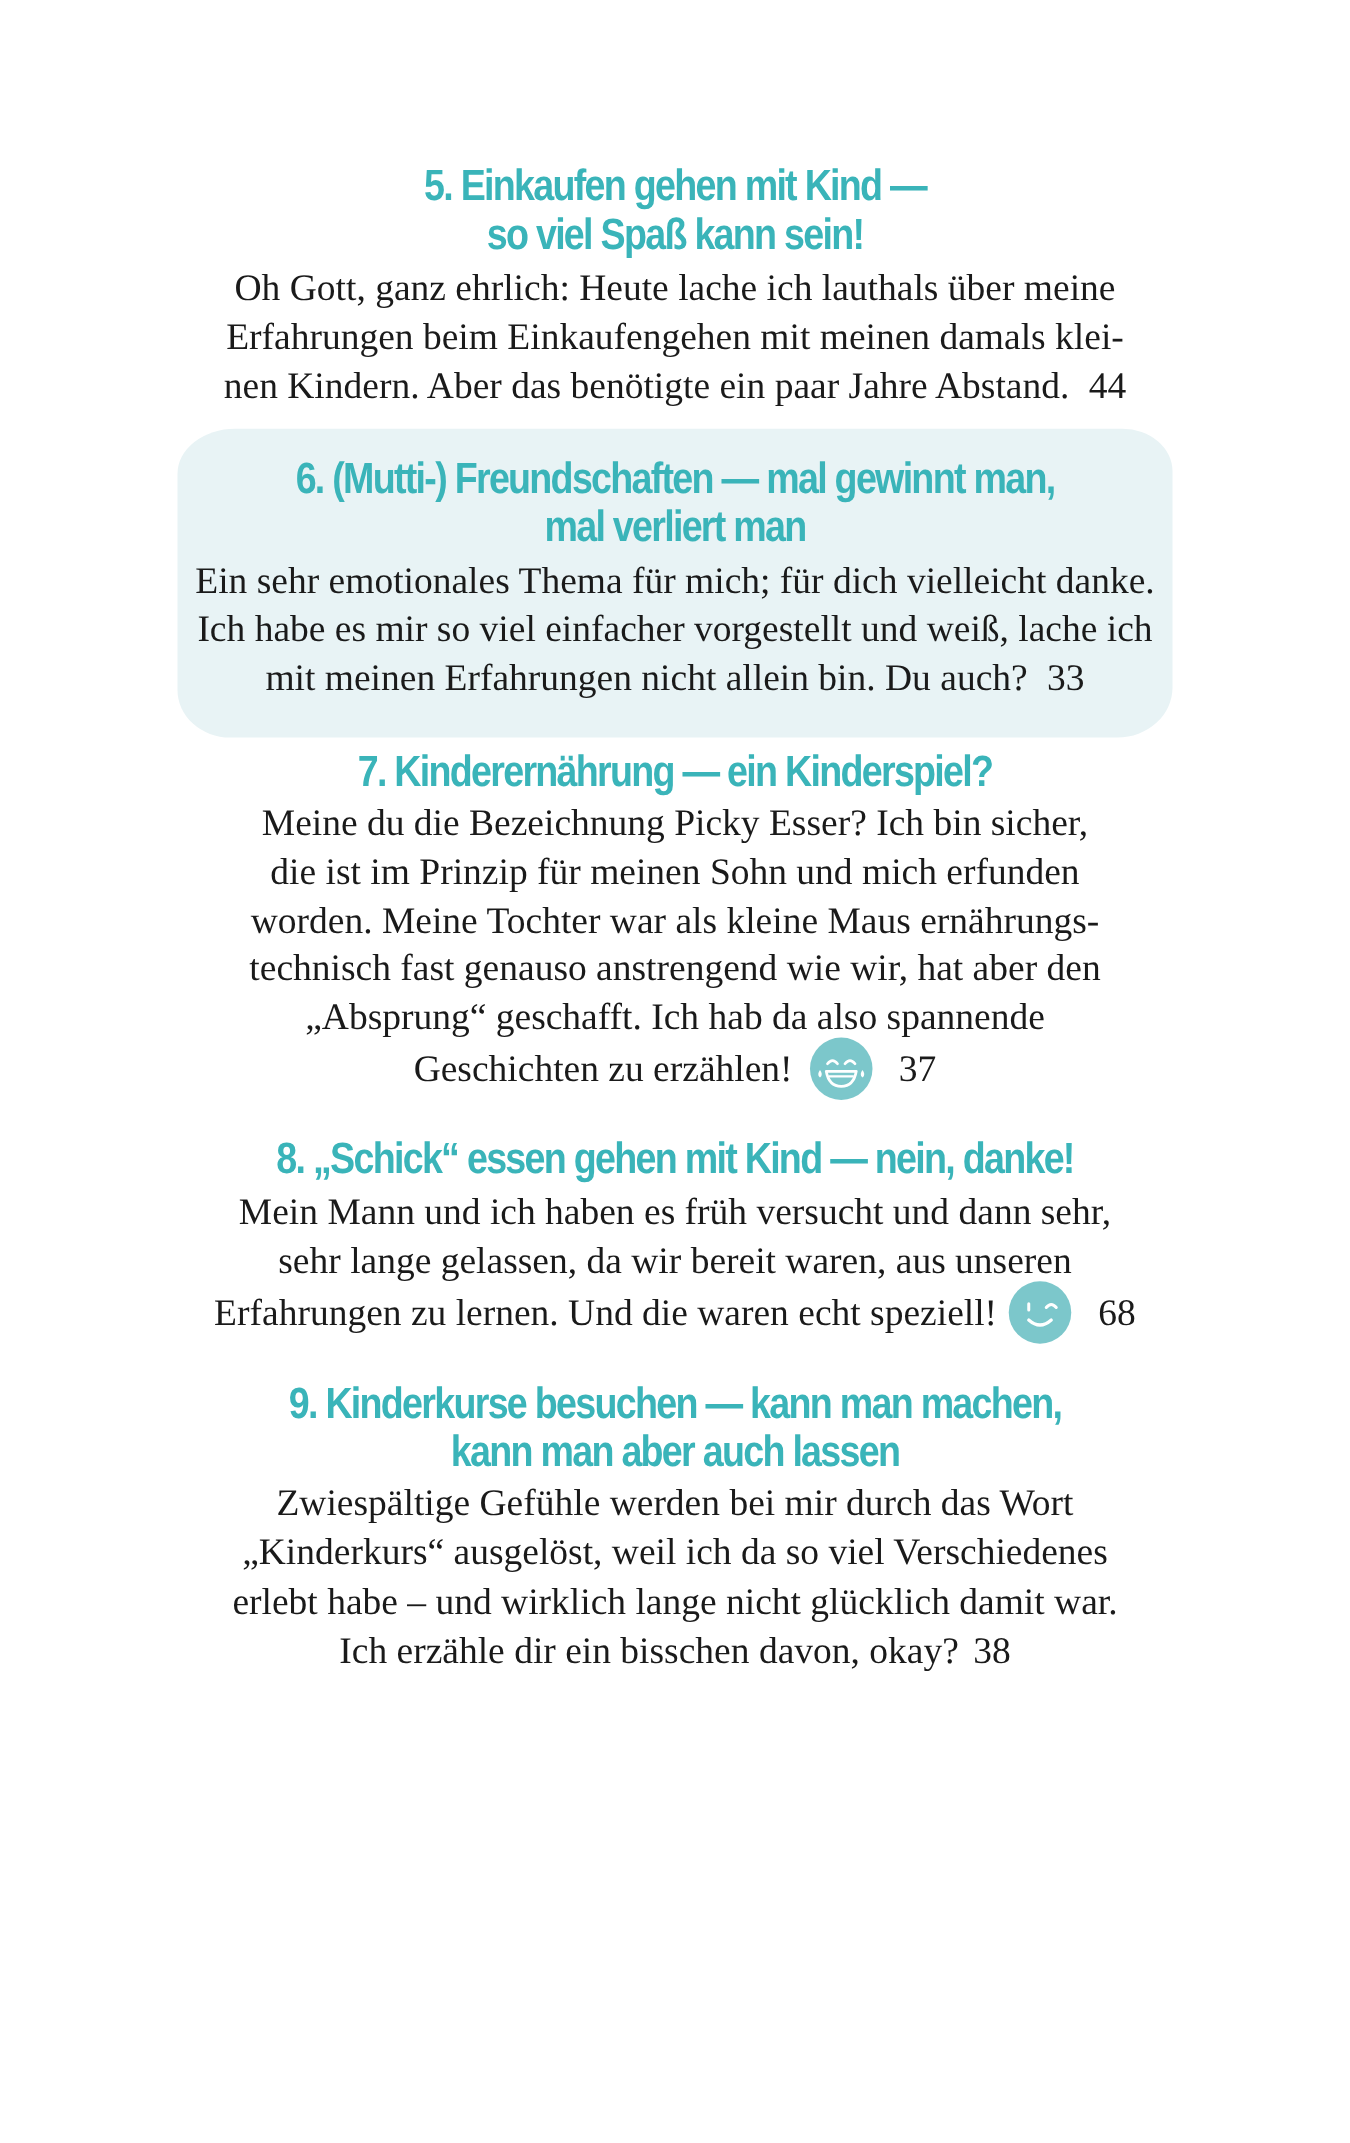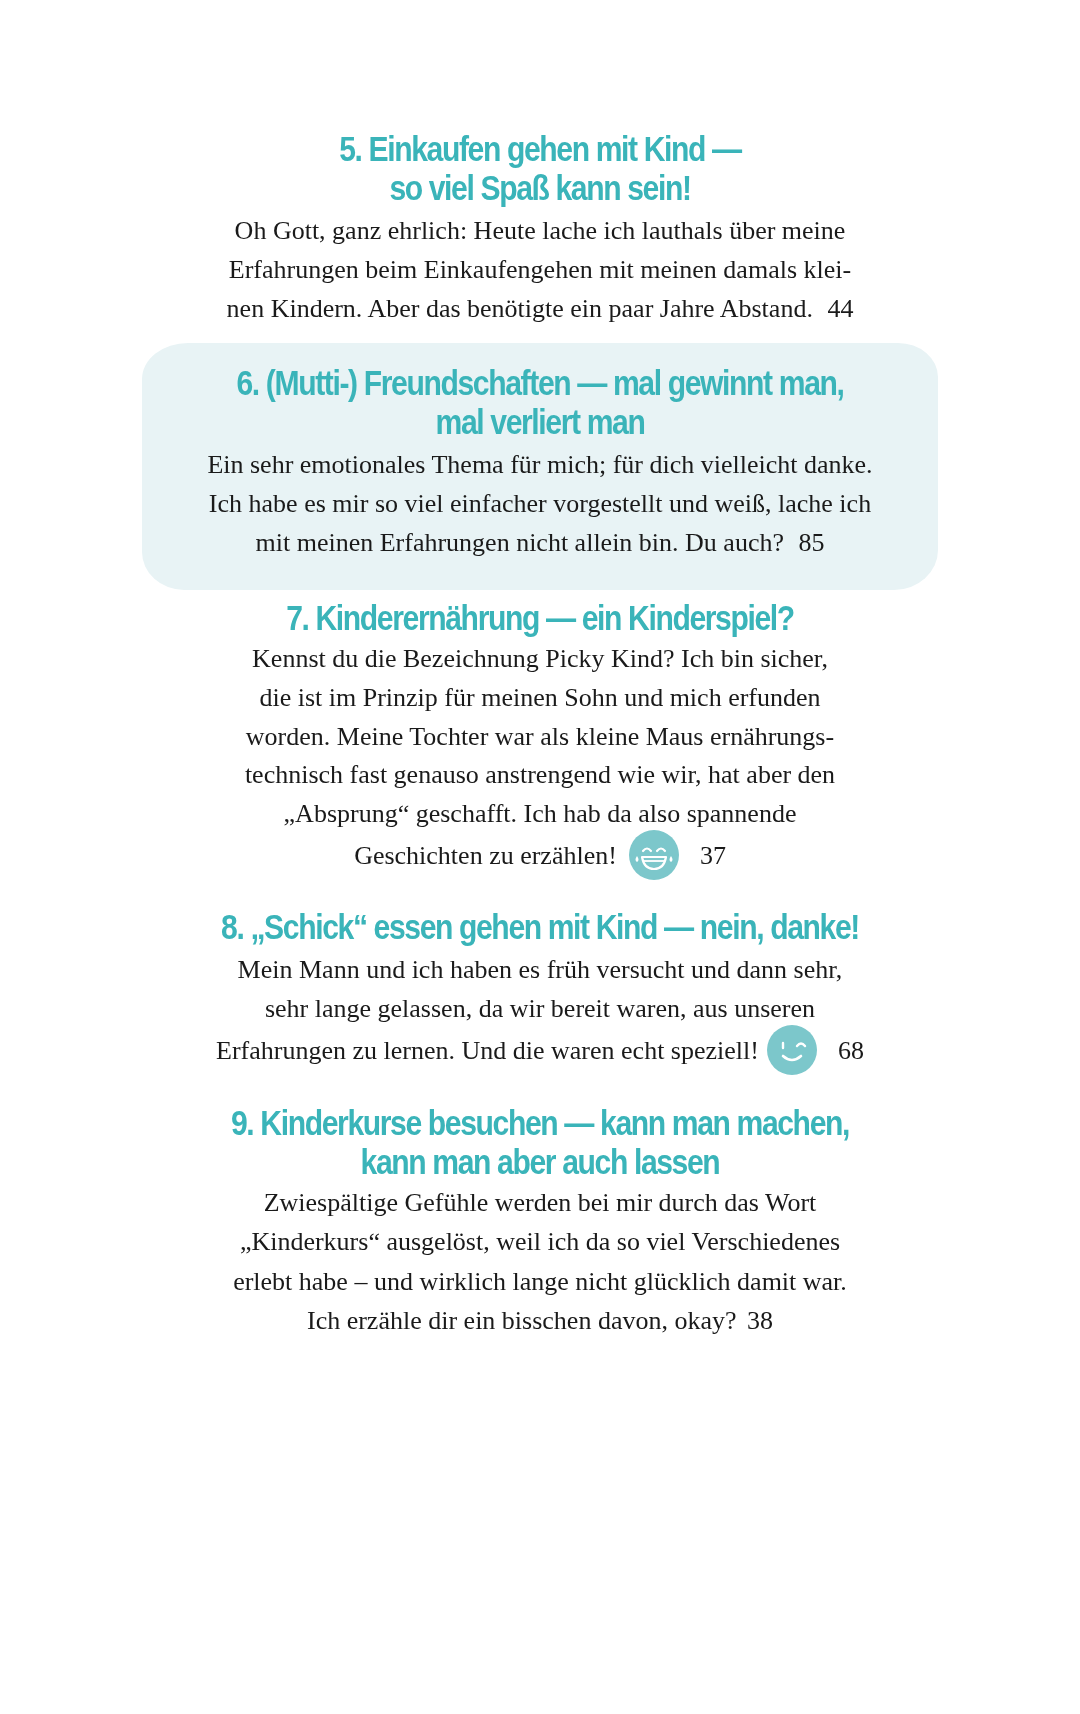--- a/index.html
+++ b/index.html
@@ -15,21 +15,21 @@
     color: #3ab4b9;
     font-size: 35px;
     height: 40px; line-height: 40px;
     letter-spacing: -1.6px;
     transform: scaleX(0.86);
     transform-origin: center;
   }
   .p {
     font-family: "Liberation Serif", serif;
     color: #1a1a1a;
-    font-size: 26px;
+    font-size: 30px;
     height: 39px; line-height: 39px;
   }
   .box {
     position: absolute; left: 142px; top: 343px; width: 796px; height: 247px;
     background: #e8f3f5;
     border-radius: 46px 40px 44px 42px / 36px 34px 40px 38px;
   }
   .emoji {
     display: inline-block; width: 50px; height: 50px; border-radius: 50%;
     background: #7cc7cb; vertical-align: middle; position: relative; top: -3px;
@@ -56,27 +56,27 @@
     </div>
   </div>
 
   <div>
     <div class="line h" style="top:363px">6. (Mutti-) Freundschaften — mal gewinnt man,</div>
     <div class="line h" style="top:402px">mal verliert man</div>
     <div class="line p" style="top:445px">Ein sehr emotionales Thema für mich; für dich vielleicht danke.</div>
     <div class="line p" style="top:484px">Ich habe es mir so viel einfacher vorgestellt und weiß, lache ich</div>
     <div class="line p" style="top:523px">
       <span>mit meinen Erfahrungen nicht allein bin. Du auch?</span>
-      <span class="pnum">85</span>
+      <span class="pnum">33</span>
     </div>
   </div>
 
   <div>
     <div class="line h" style="top:598px">7. Kinderernährung — ein Kinderspiel?</div>
-    <div class="line p" style="top:639px">Kennst du die Bezeichnung Picky Kind? Ich bin sicher,</div>
+    <div class="line p" style="top:639px">Meine du die Bezeichnung Picky Esser? Ich bin sicher,</div>
     <div class="line p" style="top:678px">die ist im Prinzip für meinen Sohn und mich erfunden</div>
     <div class="line p" style="top:717px">worden. Meine Tochter war als kleine Maus ernährungs-</div>
     <div class="line p" style="top:755px">technisch fast genauso anstrengend wie wir, hat aber den</div>
     <div class="line p" style="top:794px">„Absprung“ geschafft. Ich hab da also spannende</div>
     <div class="line p" style="top:833px">
       <span>Geschichten zu erzählen!</span>
       <span class="emoji">
         <svg viewBox="0 0 50 50">
           <path d="M14 21 q4 -5 8 0" stroke="#fff" stroke-width="2.2" fill="none" stroke-linecap="round"></path>
           <path d="M28 21 q4 -5 8 0" stroke="#fff" stroke-width="2.2" fill="none" stroke-linecap="round"></path>

